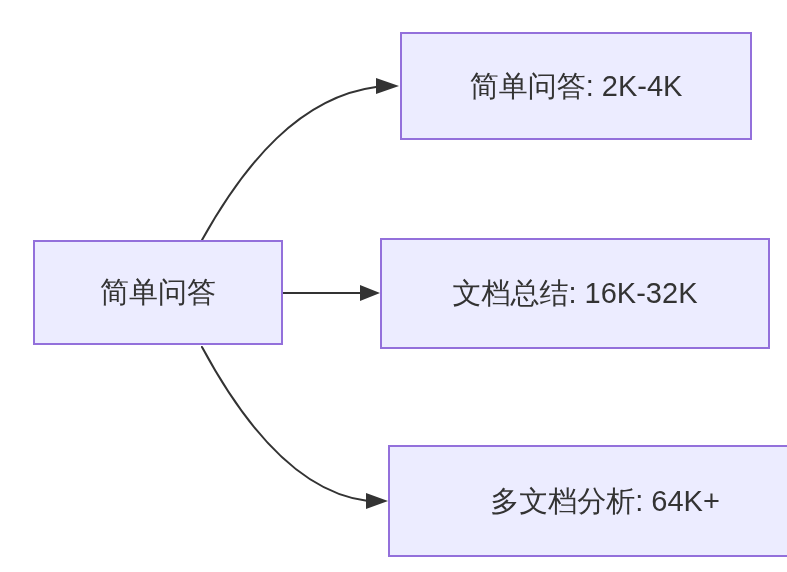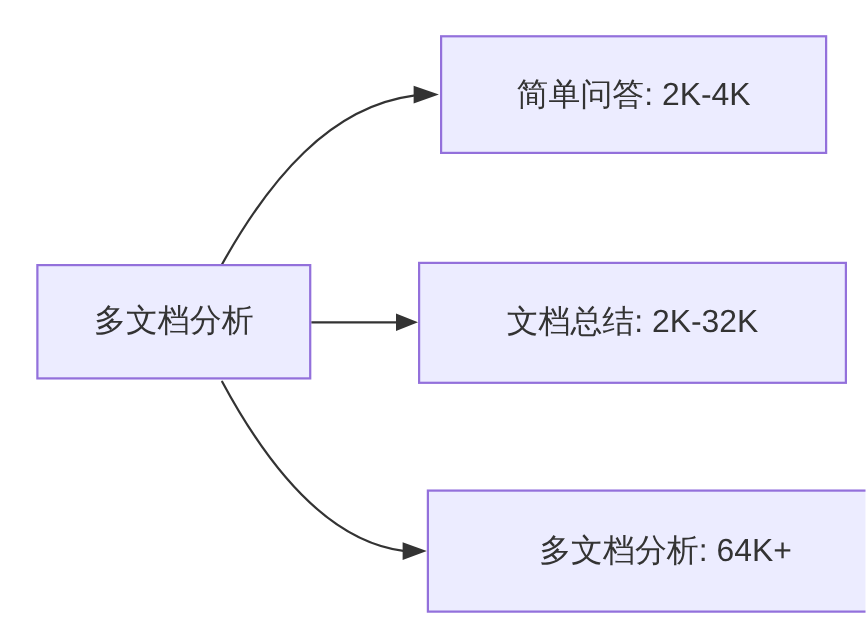--- a/index.html
+++ b/index.html
@@ -69,28 +69,28 @@
     <polygon class="arrowhead" points="376,78 399,86 376,94"></polygon>
 
     <path class="edge-path" d="M283,293 L362,293"></path>
     <polygon class="arrowhead" points="360,285 380,293 360,301"></polygon>
 
     <path class="edge-path" d="M202,347 C245,427 300,493 368,501"></path>
     <polygon class="arrowhead" points="366,493 388,501 366,509"></polygon>
   </svg>
 
   <div class="node node-task-type">
-    <span>多文档分析</span>
+    <span>简单问答</span>
   </div>
 
   <div class="node node-simple-qa">
     <span>简单问答: 2K-4K</span>
   </div>
 
   <div class="node node-doc-summary">
-    <span>文档总结: 2K-32K</span>
+    <span>文档总结: 16K-32K</span>
   </div>
 
   <div class="node node-multi-doc">
     <span>多文档分析: 64K+</span>
   </div>
 
 </div>
 
 </body></html>

